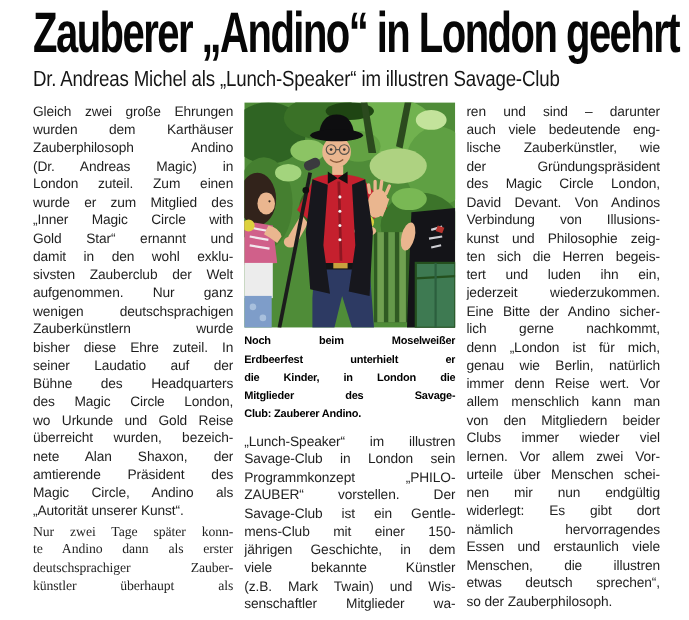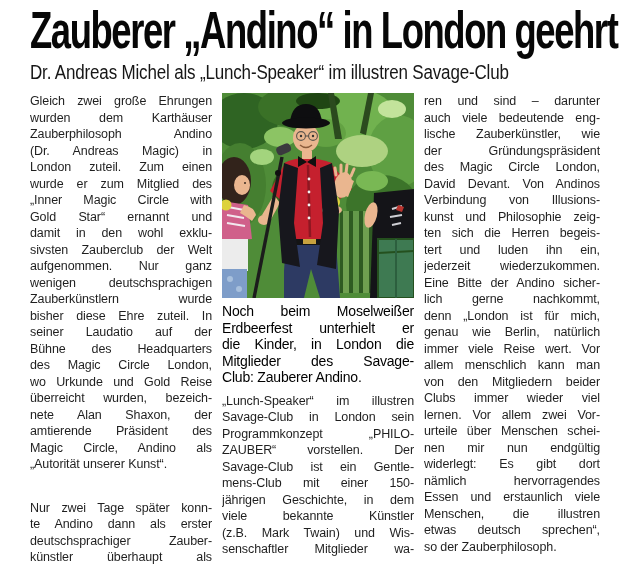--- a/index.html
+++ b/index.html
@@ -27,27 +27,27 @@
   .col-mid   { width: 192px; }
   .col-right { width: 176px; }
 
   .tline {
     font-size: 12.5px; line-height: 16.5px; letter-spacing: -0.1px;
     color: #1f1f1f; text-align: justify; text-align-last: justify;
     overflow: hidden; height: 16.5px;
   }
   .tline.last-left { text-align-last: left; }
 
-  .para2 { margin-top: 27px; }
+  .para2 { margin-top: 2px; font-family: Liberation Serif, serif; }
 
   .photo-frame { width: 192px; height: 205px; overflow: hidden; }
   .photo-frame svg { display: block; }
 
   .caption-block { margin-top: 5px; }
-  .caption-block .tline { font-weight: 400; color: #000; font-size: 14px; letter-spacing: -0.2px; }
+  .caption-block .tline { font-weight: 700; color: #000; font-size: 10px; letter-spacing: -0.2px; }
   .midbody { margin-top: 7px; }
 </style>
 </head>
 <body>
 
 <div class="page">
 
   <div class="headline">Zauberer „Andino“ in London geehrt</div>
   <div class="subheadline">Dr. Andreas Michel als „Lunch-Speaker“ im illustren Savage-Club</div>
 
@@ -230,21 +230,21 @@
           <div class="tline">David Devant. Von Andinos</div>
           <div class="tline">Verbindung von Illusions-</div>
           <div class="tline">kunst und Philosophie zeig-</div>
           <div class="tline">ten sich die Herren begeis-</div>
           <div class="tline">tert und luden ihn ein,</div>
           <div class="tline">jederzeit wiederzukommen.</div>
           <div class="tline">Eine Bitte der Andino sicher-</div>
           <div class="tline">lich gerne nachkommt,</div>
           <div class="tline">denn „London ist für mich,</div>
           <div class="tline">genau wie Berlin, natürlich</div>
-          <div class="tline">immer viele Reise wert. Vor</div>
+          <div class="tline">immer denn Reise wert. Vor</div>
           <div class="tline">allem menschlich kann man</div>
           <div class="tline">von den Mitgliedern beider</div>
           <div class="tline">Clubs immer wieder viel</div>
           <div class="tline">lernen. Vor allem zwei Vor-</div>
           <div class="tline">urteile über Menschen schei-</div>
           <div class="tline">nen mir nun endgültig</div>
           <div class="tline">widerlegt: Es gibt dort</div>
           <div class="tline">nämlich hervorragendes</div>
           <div class="tline">Essen und erstaunlich viele</div>
           <div class="tline">Menschen, die illustren</div>

